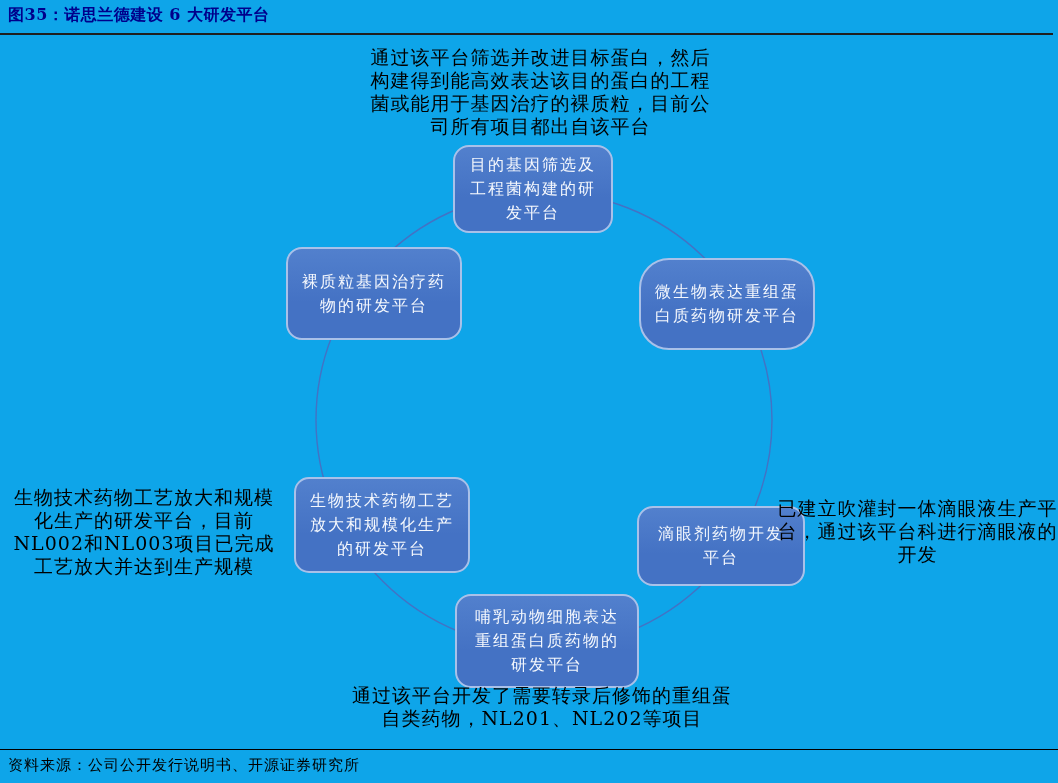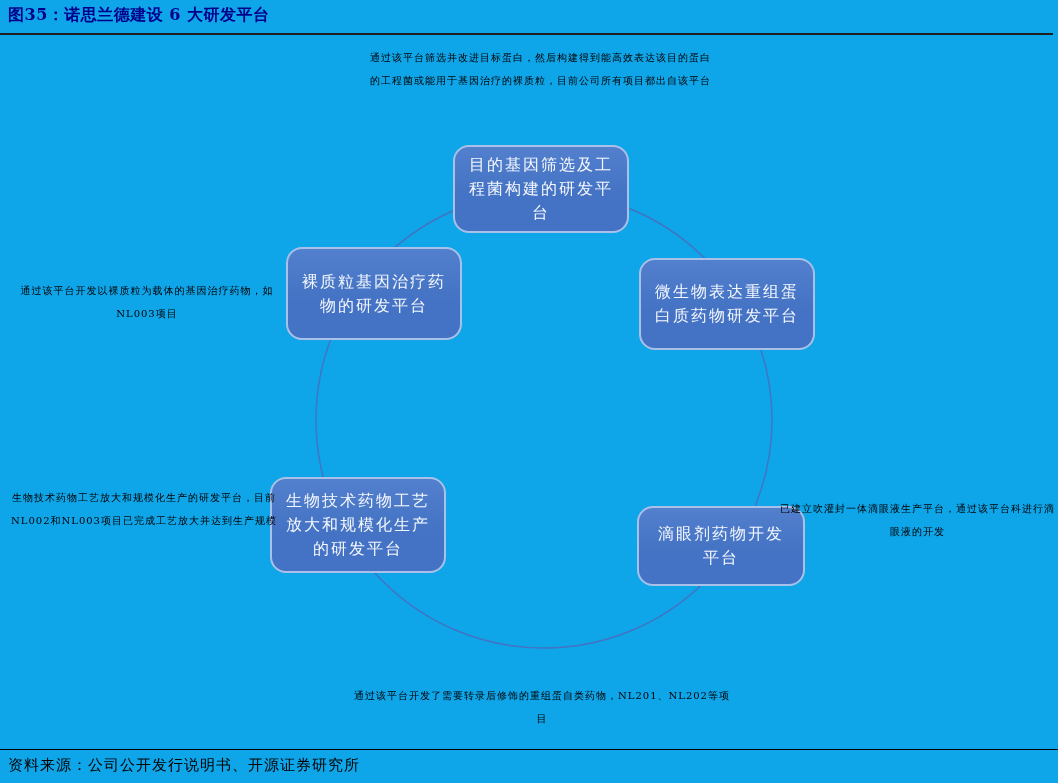--- a/index.html
+++ b/index.html
@@ -57,31 +57,31 @@
     align-items: center;
     justify-content: center;
     text-align: center;
     font-size: 16px;
     line-height: 24px;
     letter-spacing: 2px;
     padding: 4px 12px;
     box-sizing: border-box;
   }
   
-  .b-top    { left: 453px; top: 109px; width: 176px; height: 88px; }
-  .b-ur     { left: 639px; top: 222px; width: 176px; height: 92px; }
+  .b-top    { left: 453px; top: 109px; width: 160px; height: 88px; }
+  .b-ur     { left: 639px; top: 222px; width: 176px; height: 92px; border-radius: 30px; }
   .b-lr     { left: 637px; top: 470px; width: 168px; height: 80px; }
   .b-bottom { left: 455px; top: 558px; width: 184px; height: 94px; }
-  .b-ll     { left: 270px; top: 441px; width: 176px; height: 96px; }
+  .b-ll     { left: 294px; top: 441px; width: 176px; height: 96px; border-radius: 15px; }
   .b-ul     { left: 286px; top: 211px; width: 176px; height: 93px; }
   .anno {
     position: absolute;
     z-index: 3;
     color: #000000;
-    font-size: 10px;
+    font-size: 19px;
     line-height: 23px;
     letter-spacing: 1px;
     text-align: center;
   }
   .a-top    { left: 368px; top: 10px;  width: 345px; }
   .a-ur     { left: 779px; top: 236px; width: 268px; }
   .a-lr     { left: 775px; top: 461px; width: 285px; }
   .a-bottom { left: 352px; top: 648px; width: 380px; }
   .a-ul     { left: 18px;  top: 243px; width: 258px; }
   .a-ll     { left: 5px;   top: 450px; width: 278px; }
@@ -119,26 +119,26 @@
     </svg>
 
     <div class="pbox b-top">目的基因筛选及工程菌构建的研发平台</div>
     <div class="anno a-top">通过该平台筛选并改进目标蛋白，然后构建得到能高效表达该目的蛋白的工程菌或能用于基因治疗的裸质粒，目前公司所有项目都出自该平台</div>
 
     <div class="pbox b-ur">微生物表达重组蛋白质药物研发平台</div>
 
     <div class="pbox b-lr">滴眼剂药物开发平台</div>
     <div class="anno a-lr">已建立吹灌封一体滴眼液生产平台，通过该平台科进行滴眼液的开发</div>
 
+    <div class="pbox b-bottom">哺乳动物细胞表达重组蛋白质药物的研发平台</div>
     <div class="anno a-bottom">通过该平台开发了需要转录后修饰的重组蛋自类药物，NL201、NL202等项目</div>
 
     <div class="pbox b-ll">生物技术药物工艺放大和规模化生产的研发平台</div>
     <div class="anno a-ll">生物技术药物工艺放大和规模化生产的研发平台，目前NL002和NL003项目已完成工艺放大并达到生产规模</div>
 
     <div class="pbox b-ul">裸质粒基因治疗药物的研发平台</div>
-    <div class="anno a-ul">通过该平台开发以裸质粒为载体的基因治疗药物，如NL003项目</div>
 
   </div>
 
   <div class="rule-bottom"></div>
   <div class="src">资料来源：公司公开发行说明书、开源证券研究所</div>
 
 </div>
 
 </body></html>

